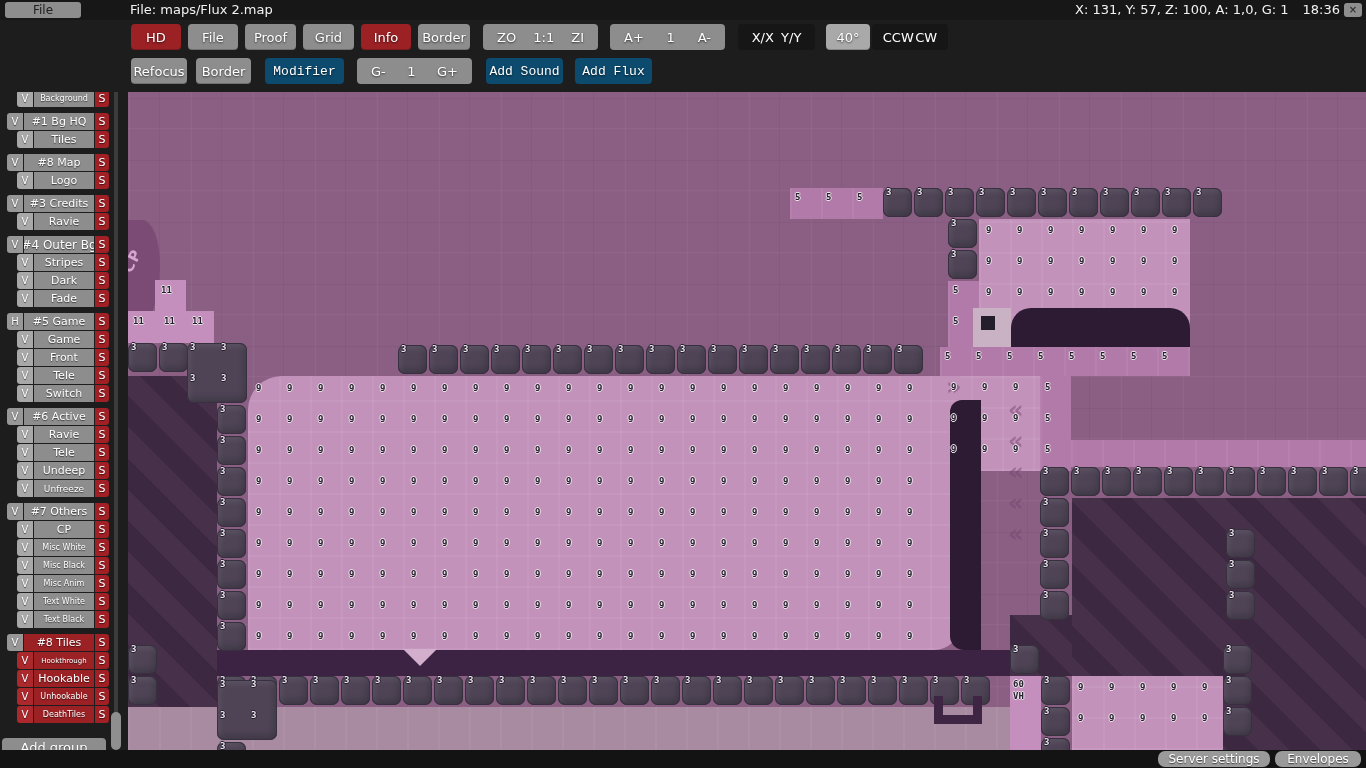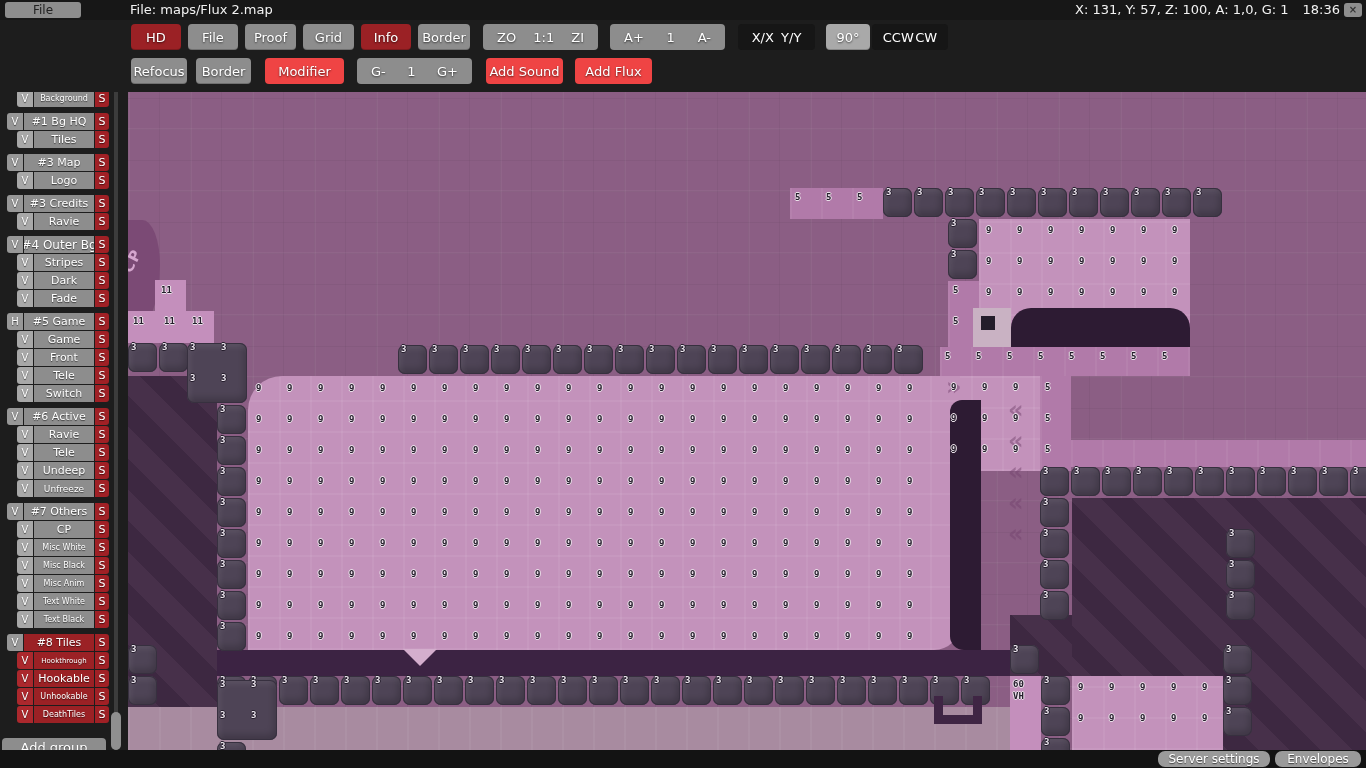--- a/index.html
+++ b/index.html
@@ -14,21 +14,21 @@
   .topright .clock{margin-left:14px;}
   .closebtn{position:absolute;right:4px;top:3px;width:18px;height:14px;background:#8d8d8d;border:none;
             border-radius:3px;font:bold 10px "DejaVu Sans",sans-serif;color:#333;line-height:10px;padding:0;}
   
   .toolbar{position:absolute;left:0;top:20px;right:0;height:72px;background:#1d1d1d;z-index:25;}
   .trow{position:absolute;left:131px;display:flex;height:26px;}
   #trow1{top:4px;} #trow2{top:38px;}
   .btn{height:26px;border:none;border-radius:4px;font:13px "DejaVu Sans",sans-serif;color:#fff;
        text-shadow:0 1px 2px rgba(0,0,0,.65);padding:0;box-shadow:inset 0 -1px 0 rgba(0,0,0,.2);}
   .gray{background:#8d8d8d;} .red{background:#9b2125;} .light{background:#a9a9a9;}
-  .darkbtn{background:#ef4444;box-shadow:none;}
+  .darkbtn{background:#0c4a6e;box-shadow:none;font-family:Liberation Mono, monospace;}
   .seg{display:flex;align-items:center;justify-content:space-between;background:#8d8d8d;border-radius:4px;
        height:26px;padding:0 14px;box-sizing:border-box;}
   .seg span{font:13px "DejaVu Sans",sans-serif;color:#fff;text-shadow:0 1px 2px rgba(0,0,0,.65);}
   .chip{display:flex;align-items:center;justify-content:space-around;background:#161616;border-radius:4px;
         height:26px;padding:0 10px;box-sizing:border-box;}
   .chip span{font:13px "DejaVu Sans",sans-serif;color:#fff;}
   
   .panel{position:absolute;left:0;top:62px;width:128px;bottom:0;background:#1d1d1d;z-index:20;}
   .phead{position:absolute;left:7px;top:0;width:79px;height:21px;background:#8d8d8d;border:none;border-radius:4px;
          font:13px "DejaVu Sans",sans-serif;color:#fff;text-shadow:0 1px 2px rgba(0,0,0,.6);}
@@ -120,21 +120,21 @@
       </div>
       <div class="seg" style="width: 115px; margin-left: 12px;">
         <span>A+</span>
         <span>1</span>
         <span>A-</span>
       </div>
       <div class="chip" style="width: 77px; margin-left: 13px;">
         <span>X/X</span>
         <span>Y/Y</span>
       </div>
-      <button class="btn light" style="width: 44px; margin-left: 11px;">90°</button>
+      <button class="btn light" style="width: 44px; margin-left: 11px;">40°</button>
       <div class="chip" style="width: 76px; margin-left: 2px;">
         <span>CCW</span>
         <span>CW</span>
       </div>
     </div>
   <div class="trow" id="trow2">
       <button class="btn gray" style="width: 56px; margin-left: 0px;">Refocus</button>
       <button class="btn gray" style="width: 55px; margin-left: 9px;">Border</button>
       <button class="btn darkbtn" style="width: 79px; margin-left: 14px;">Modifier</button>
       <div class="seg" style="width: 115px; margin-left: 13px;">
@@ -160,21 +160,21 @@
         <span class="lname" style="font-size: 11px;">#1 Bg HQ</span>
         <span class="sbox">S</span>
       </div>
       <div class="lrow layer">
         <span class="vbox">V</span>
         <span class="lname" style="font-size: 11px;">Tiles</span>
         <span class="sbox">S</span>
       </div>
       <div class="lrow group">
         <span class="vbox">V</span>
-        <span class="lname" style="font-size: 11px;">#3 Map</span>
+        <span class="lname" style="font-size: 11px;">#8 Map</span>
         <span class="sbox">S</span>
       </div>
       <div class="lrow layer">
         <span class="vbox">V</span>
         <span class="lname" style="font-size: 11px;">Logo</span>
         <span class="sbox">S</span>
       </div>
       <div class="lrow group">
         <span class="vbox">V</span>
         <span class="lname" style="font-size: 11px;">#3 Credits</span>

